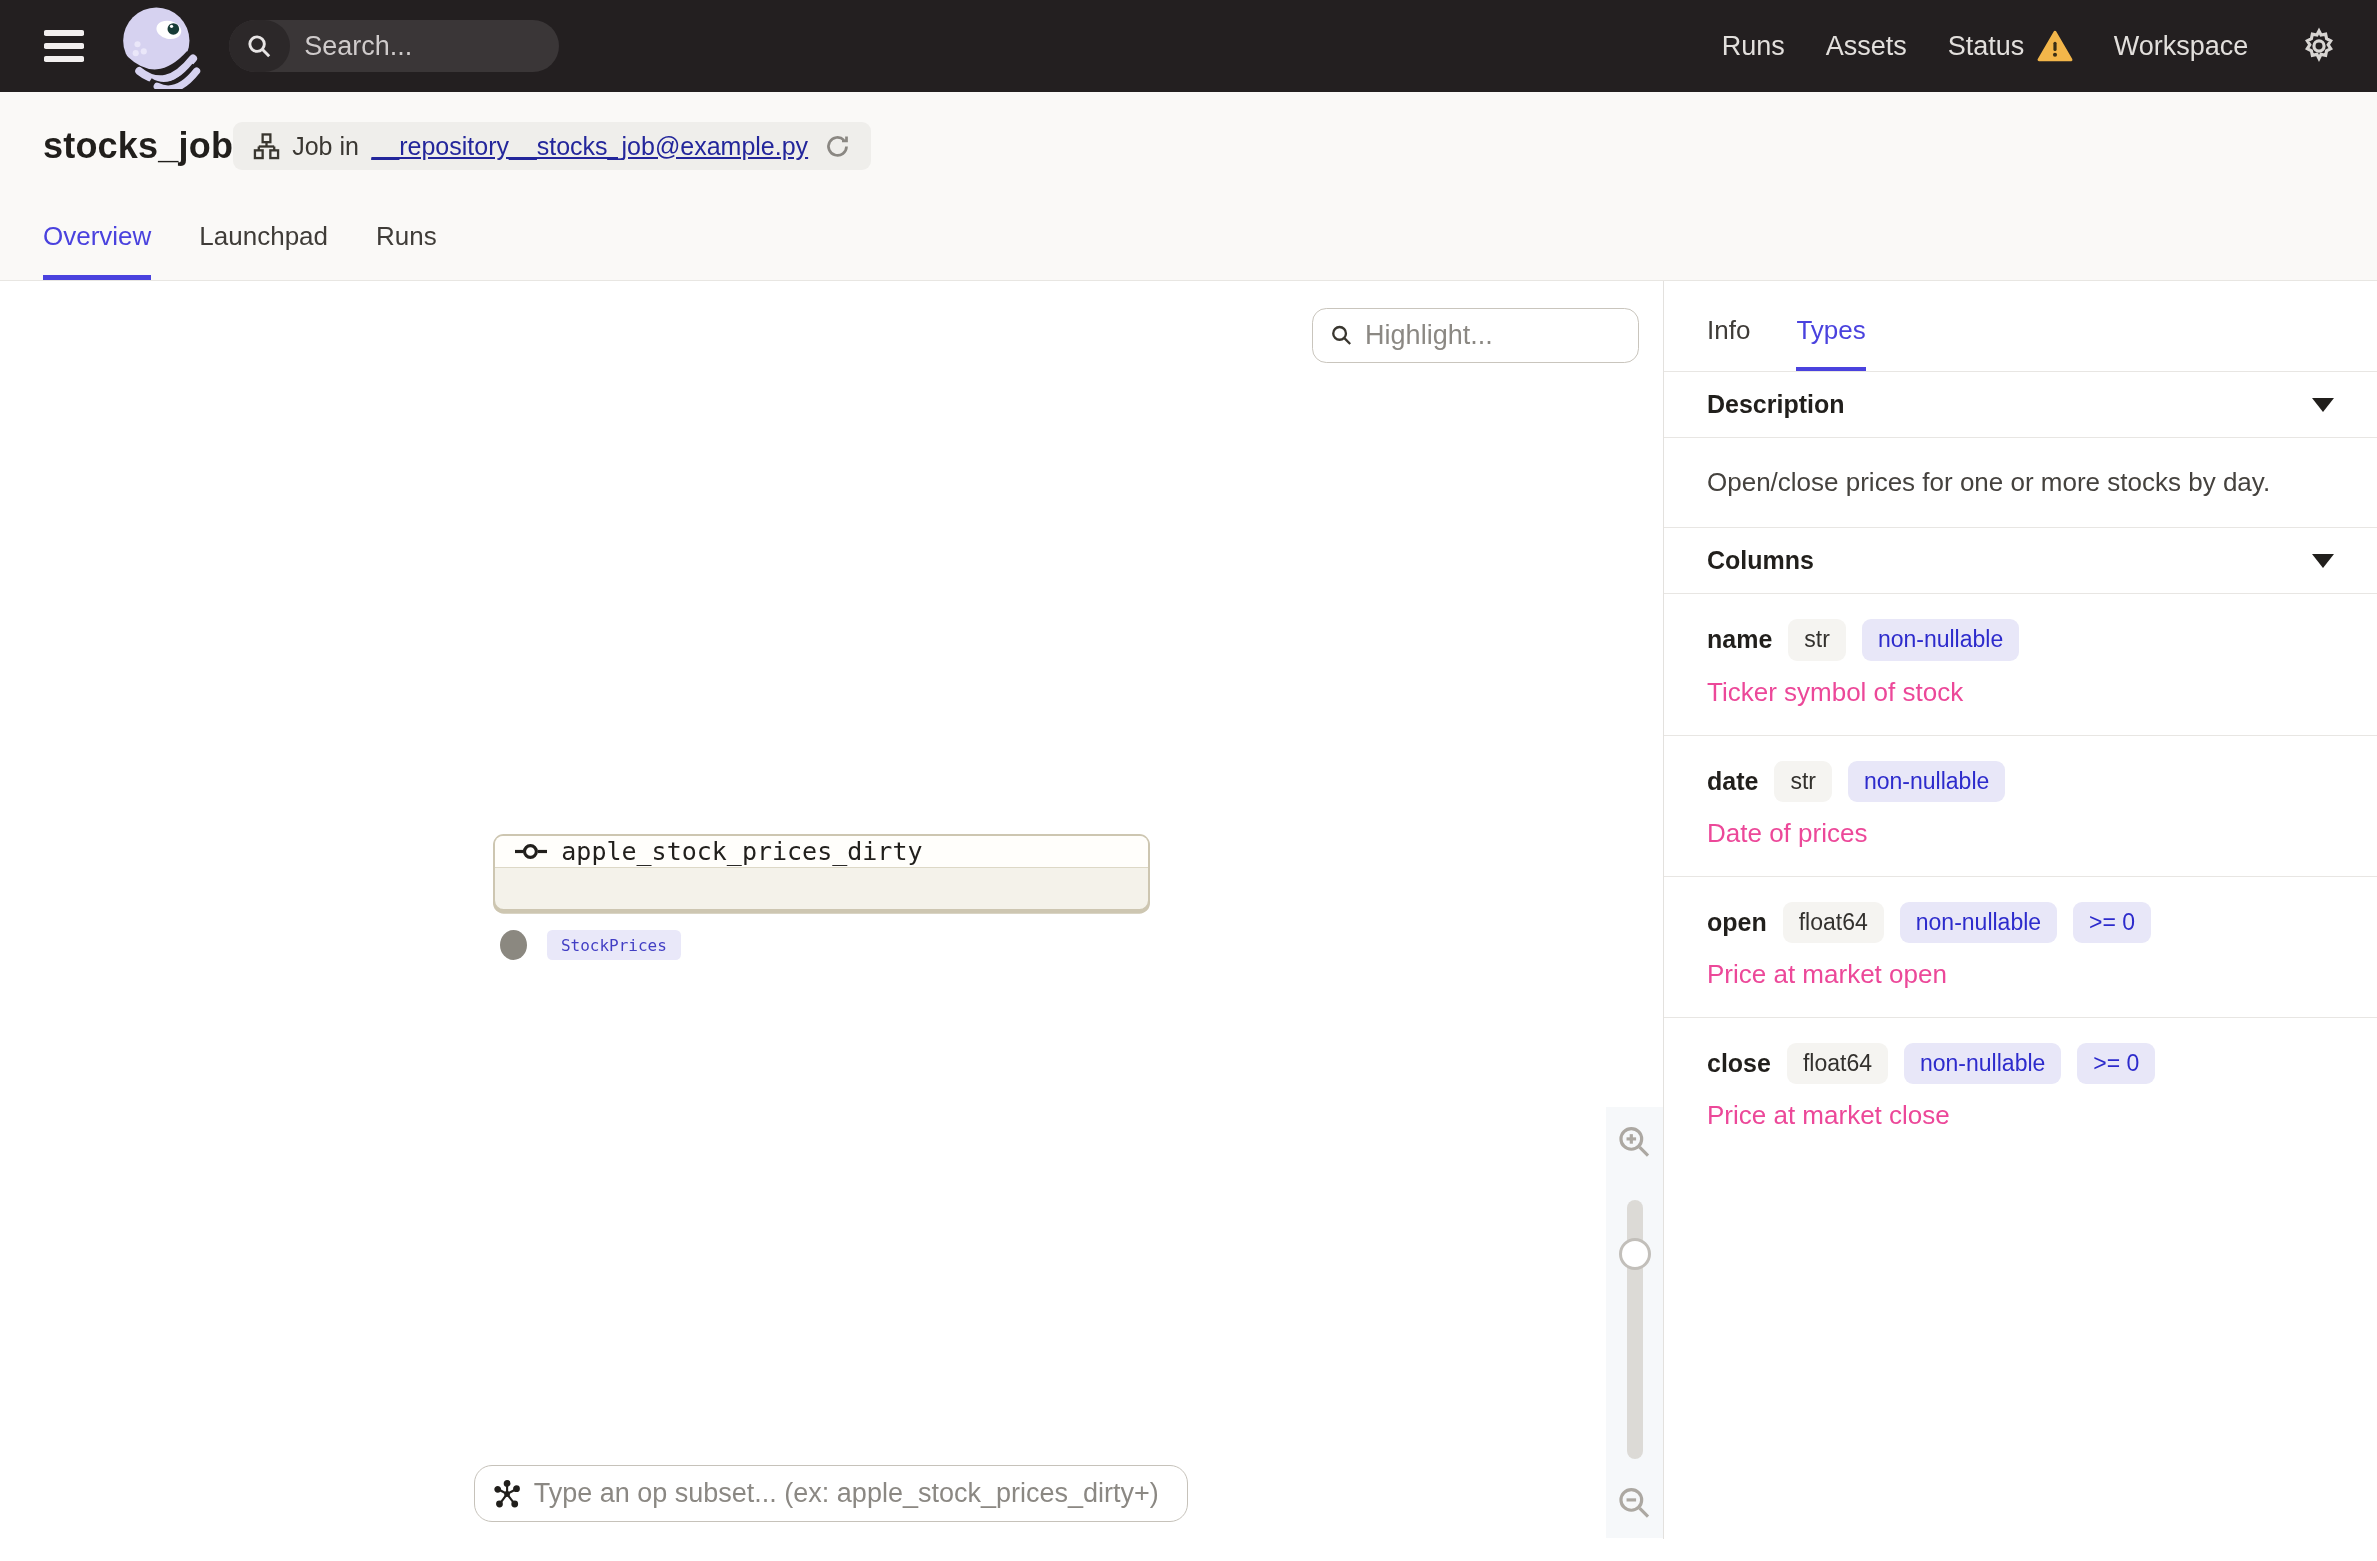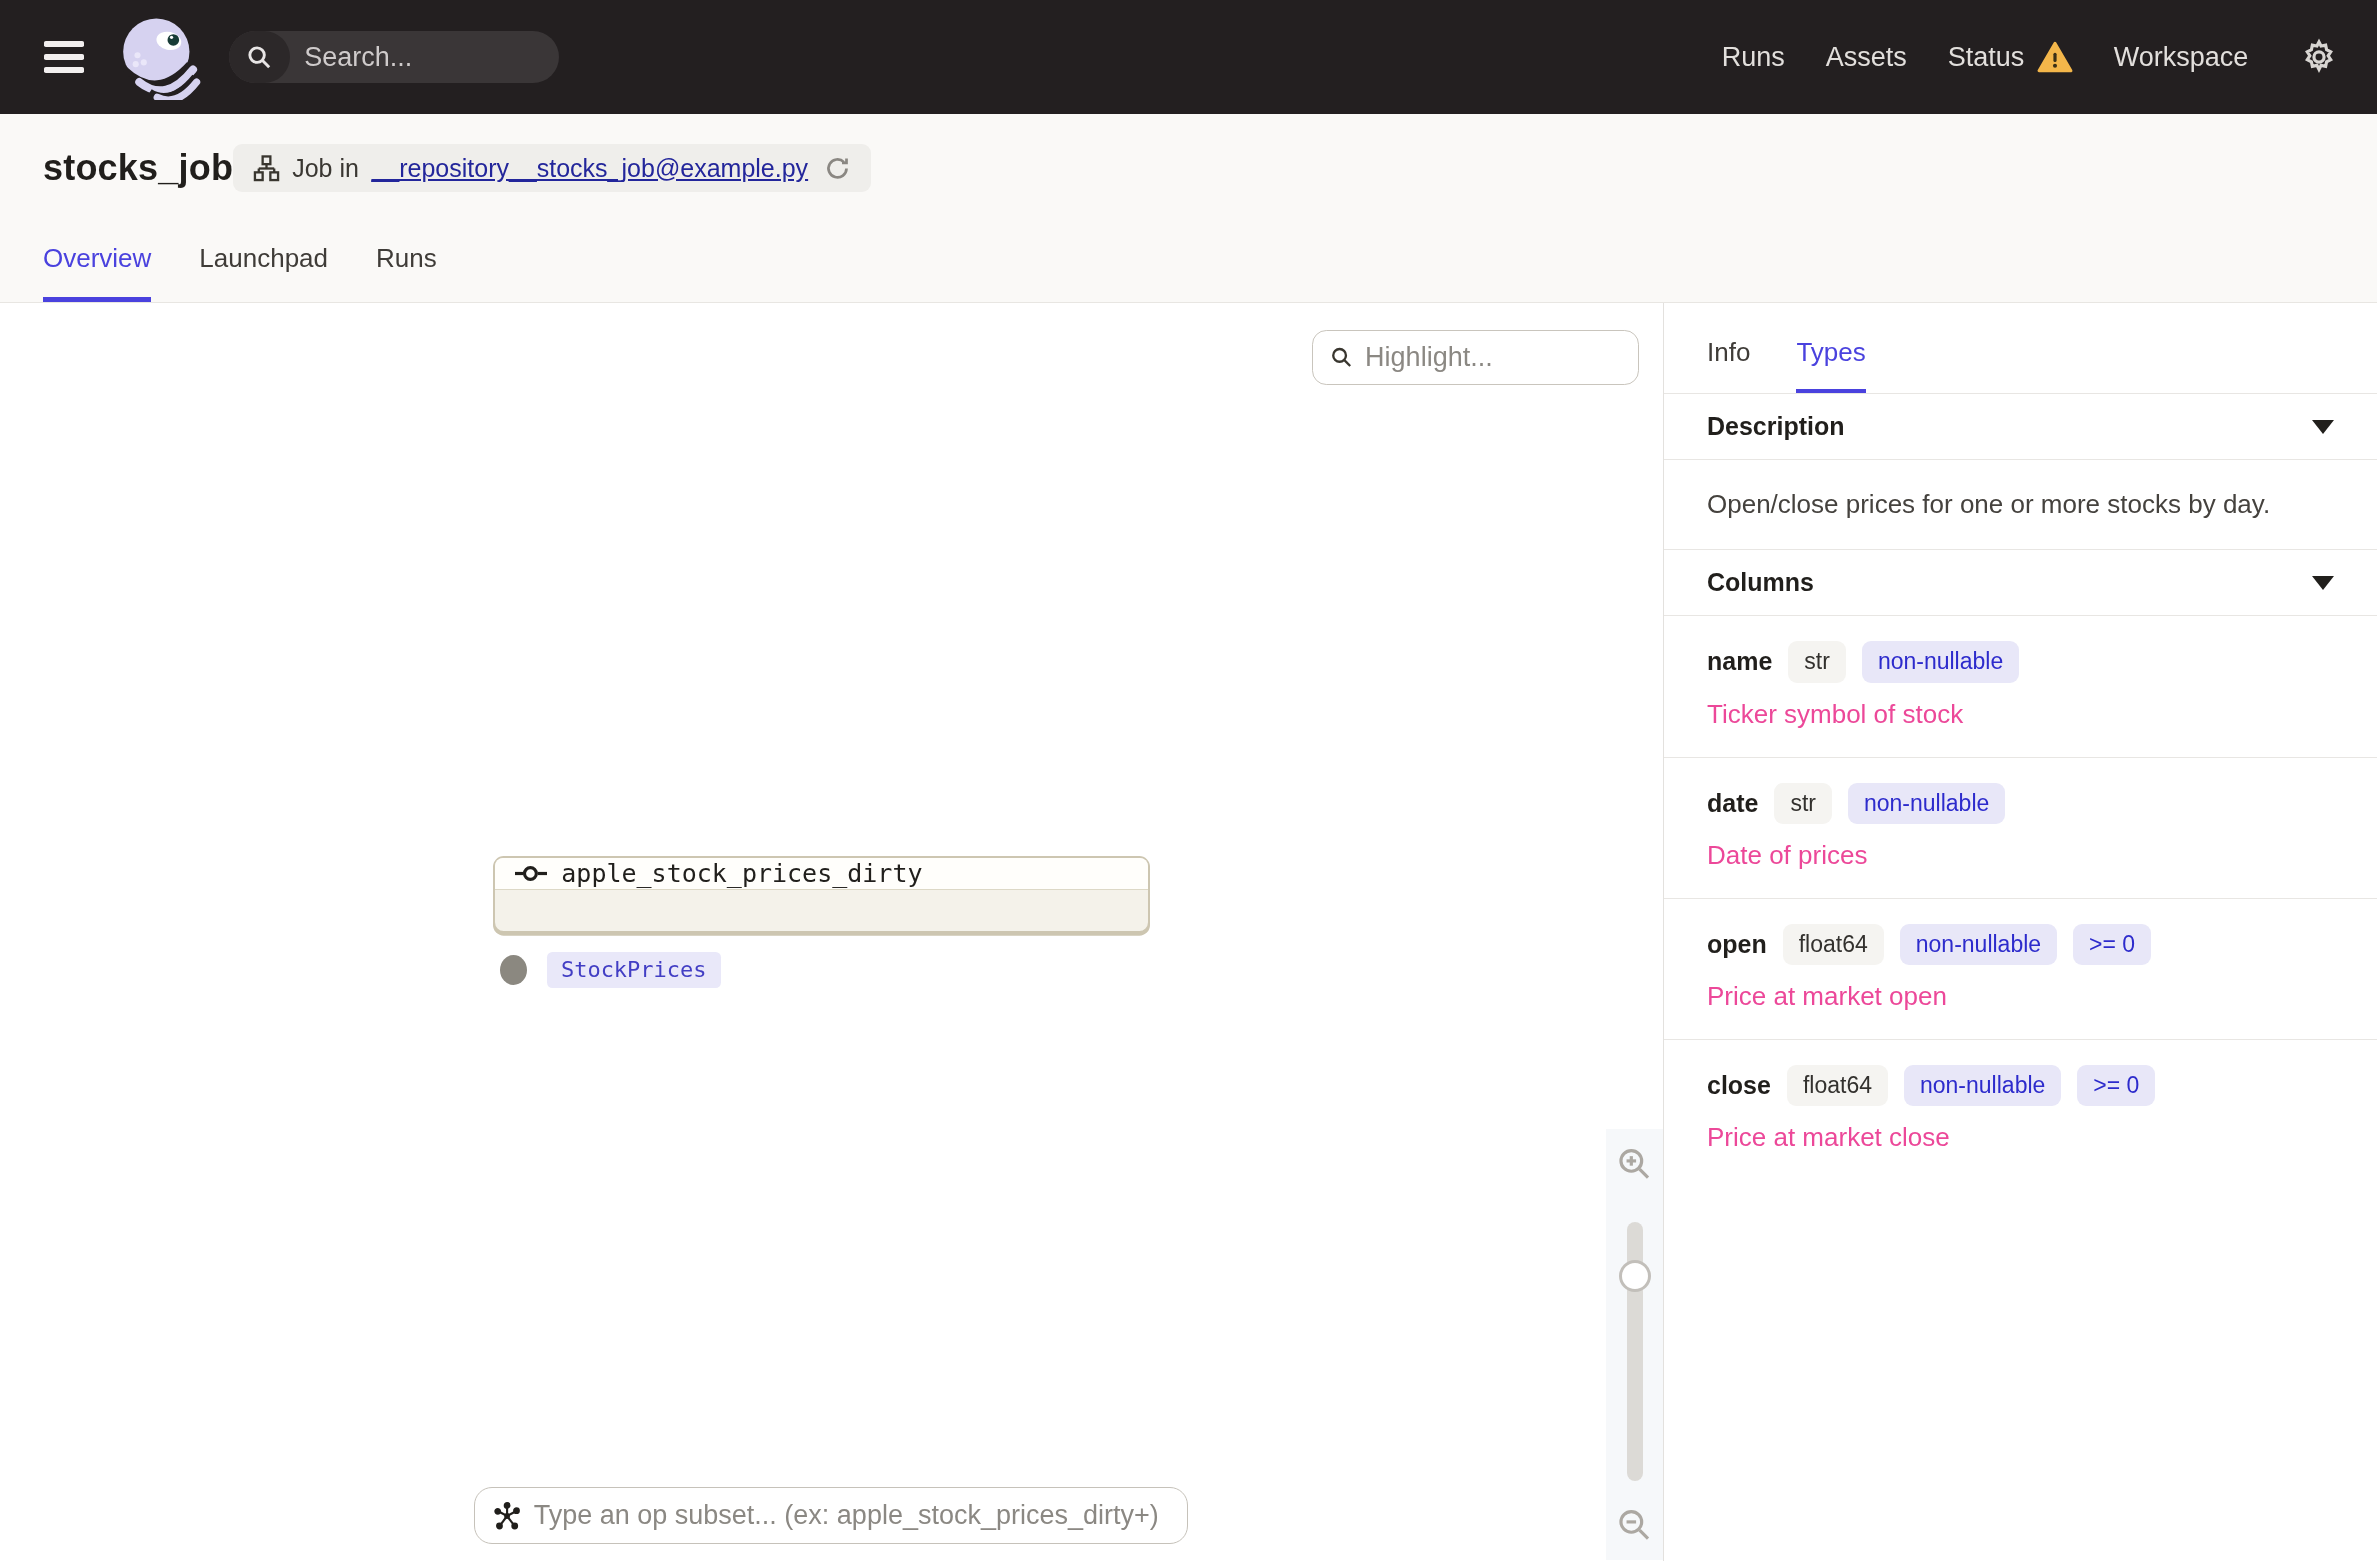--- a/index.html
+++ b/index.html
@@ -1,21 +1,21 @@
 <!DOCTYPE html>
 <html style="font-size:14.3px"><head>
 <meta charset="utf-8">
 <style>
   * { margin:0; padding:0; box-sizing:border-box; }
   html,body { width:2377px; height:1561px; overflow:hidden;
     font-family:"Liberation Sans", sans-serif; background:#fff; }
   .mono { font-family:"DejaVu Sans Mono", monospace; }
 
   
-  .topbar { height:114px; background:#231F20; display:flex; align-items:center;
+  .topbar { height:92px; background:#231F20; display:flex; align-items:center;
     padding:0 39px; justify-content:space-between; }
   .topbar-left { display:flex; align-items:center; gap:27px; }
   .hamburger { width:50px; height:36px; display:flex; flex-direction:column;
     justify-content:space-between; cursor:pointer; padding:1.8px 5.4px; }
   .hamburger span { height:6.3px; background:#F2EFEF; border-radius:1.8px; }
   .logo { width:86px; height:86px; }
   .search-pill { display:flex; align-items:center; width:330px; height:52px;
     background:#3A3637; border-radius:27px; overflow:hidden; }
   .search-icon-circle { width:61px; height:52px; background:#2C2829; border-radius:27px;
     display:flex; align-items:center; justify-content:center; flex:0 0 auto; }
@@ -59,21 +59,21 @@
     box-shadow:0 2.7px 0 #CDC6B1; cursor:pointer; }
   .op-node-header { height:32px; background:#FFFEFB; border-bottom:1.8px solid #DDD8C6;
     border-radius:8px 8px 0 0; display:flex; align-items:center; gap:14.3px;
     padding:0 20px; }
   .op-node-title { font-size:25px; color:#211F1C; }
   .op-node-body { height:41px; border-radius:0 0 8px 8px; }
 
   .tag-row { position:absolute; left:500px; top:649px; display:flex;
     align-items:center; gap:19.6px; }
   .type-dot { width:27px; height:30px; border-radius:50%; background:#8B8880; }
-  .type-tag { background:#E9E8F9; color:#423EC4; font-size:22px; padding:5.4px 14.3px;
+  .type-tag { background:#E9E8F9; color:#423EC4; font-size:16px; padding:5.4px 14.3px;
     border-radius:5.4px; cursor:pointer; }
 
   .zoom-strip { position:absolute; right:0; top:826px; width:57px; height:431px;
     background:#F6F8FA; display:flex; flex-direction:column; align-items:center;
     padding:16px 0; }
   .zoom-track { width:16px; height:264px; background:#DCDAD6; border-radius:9px;
     margin:39px 0 25px 0; position:relative; }
   .zoom-knob { position:absolute; left:50%; transform:translateX(-50%); top:38px;
     width:32px; height:32px; background:#fff; border:3.6px solid #C2BFBA;
     border-radius:50%; cursor:grab; }

